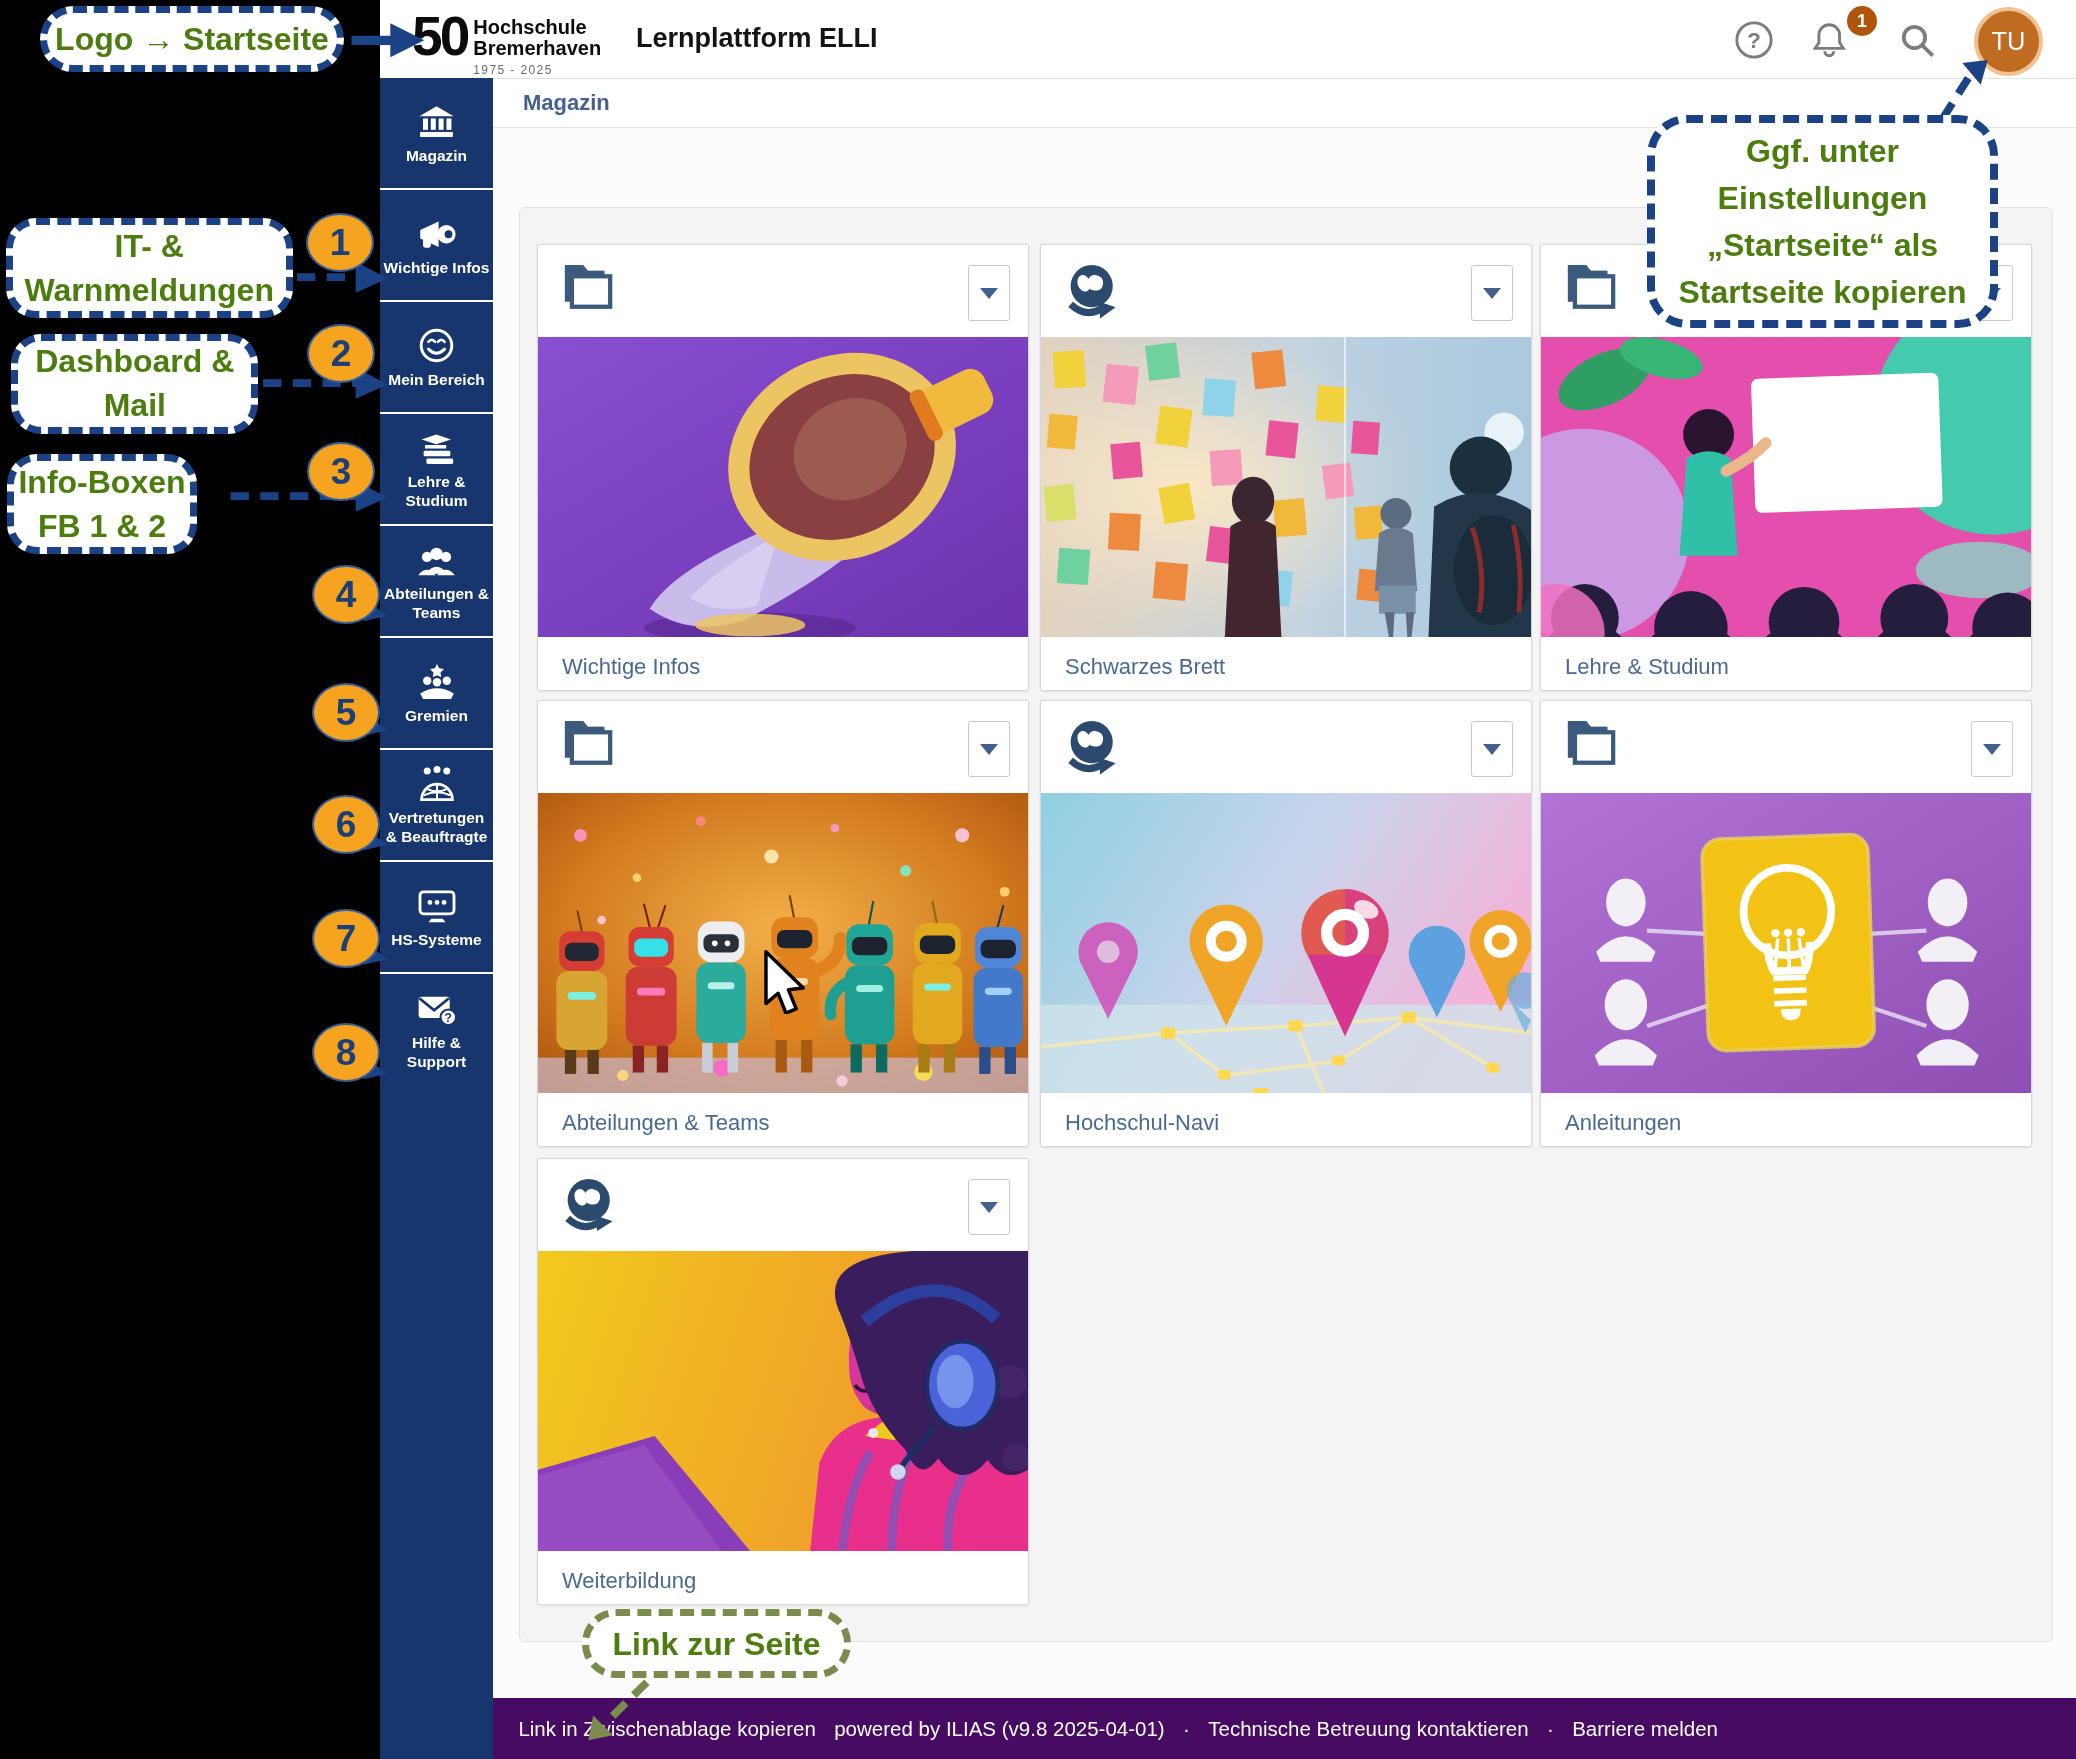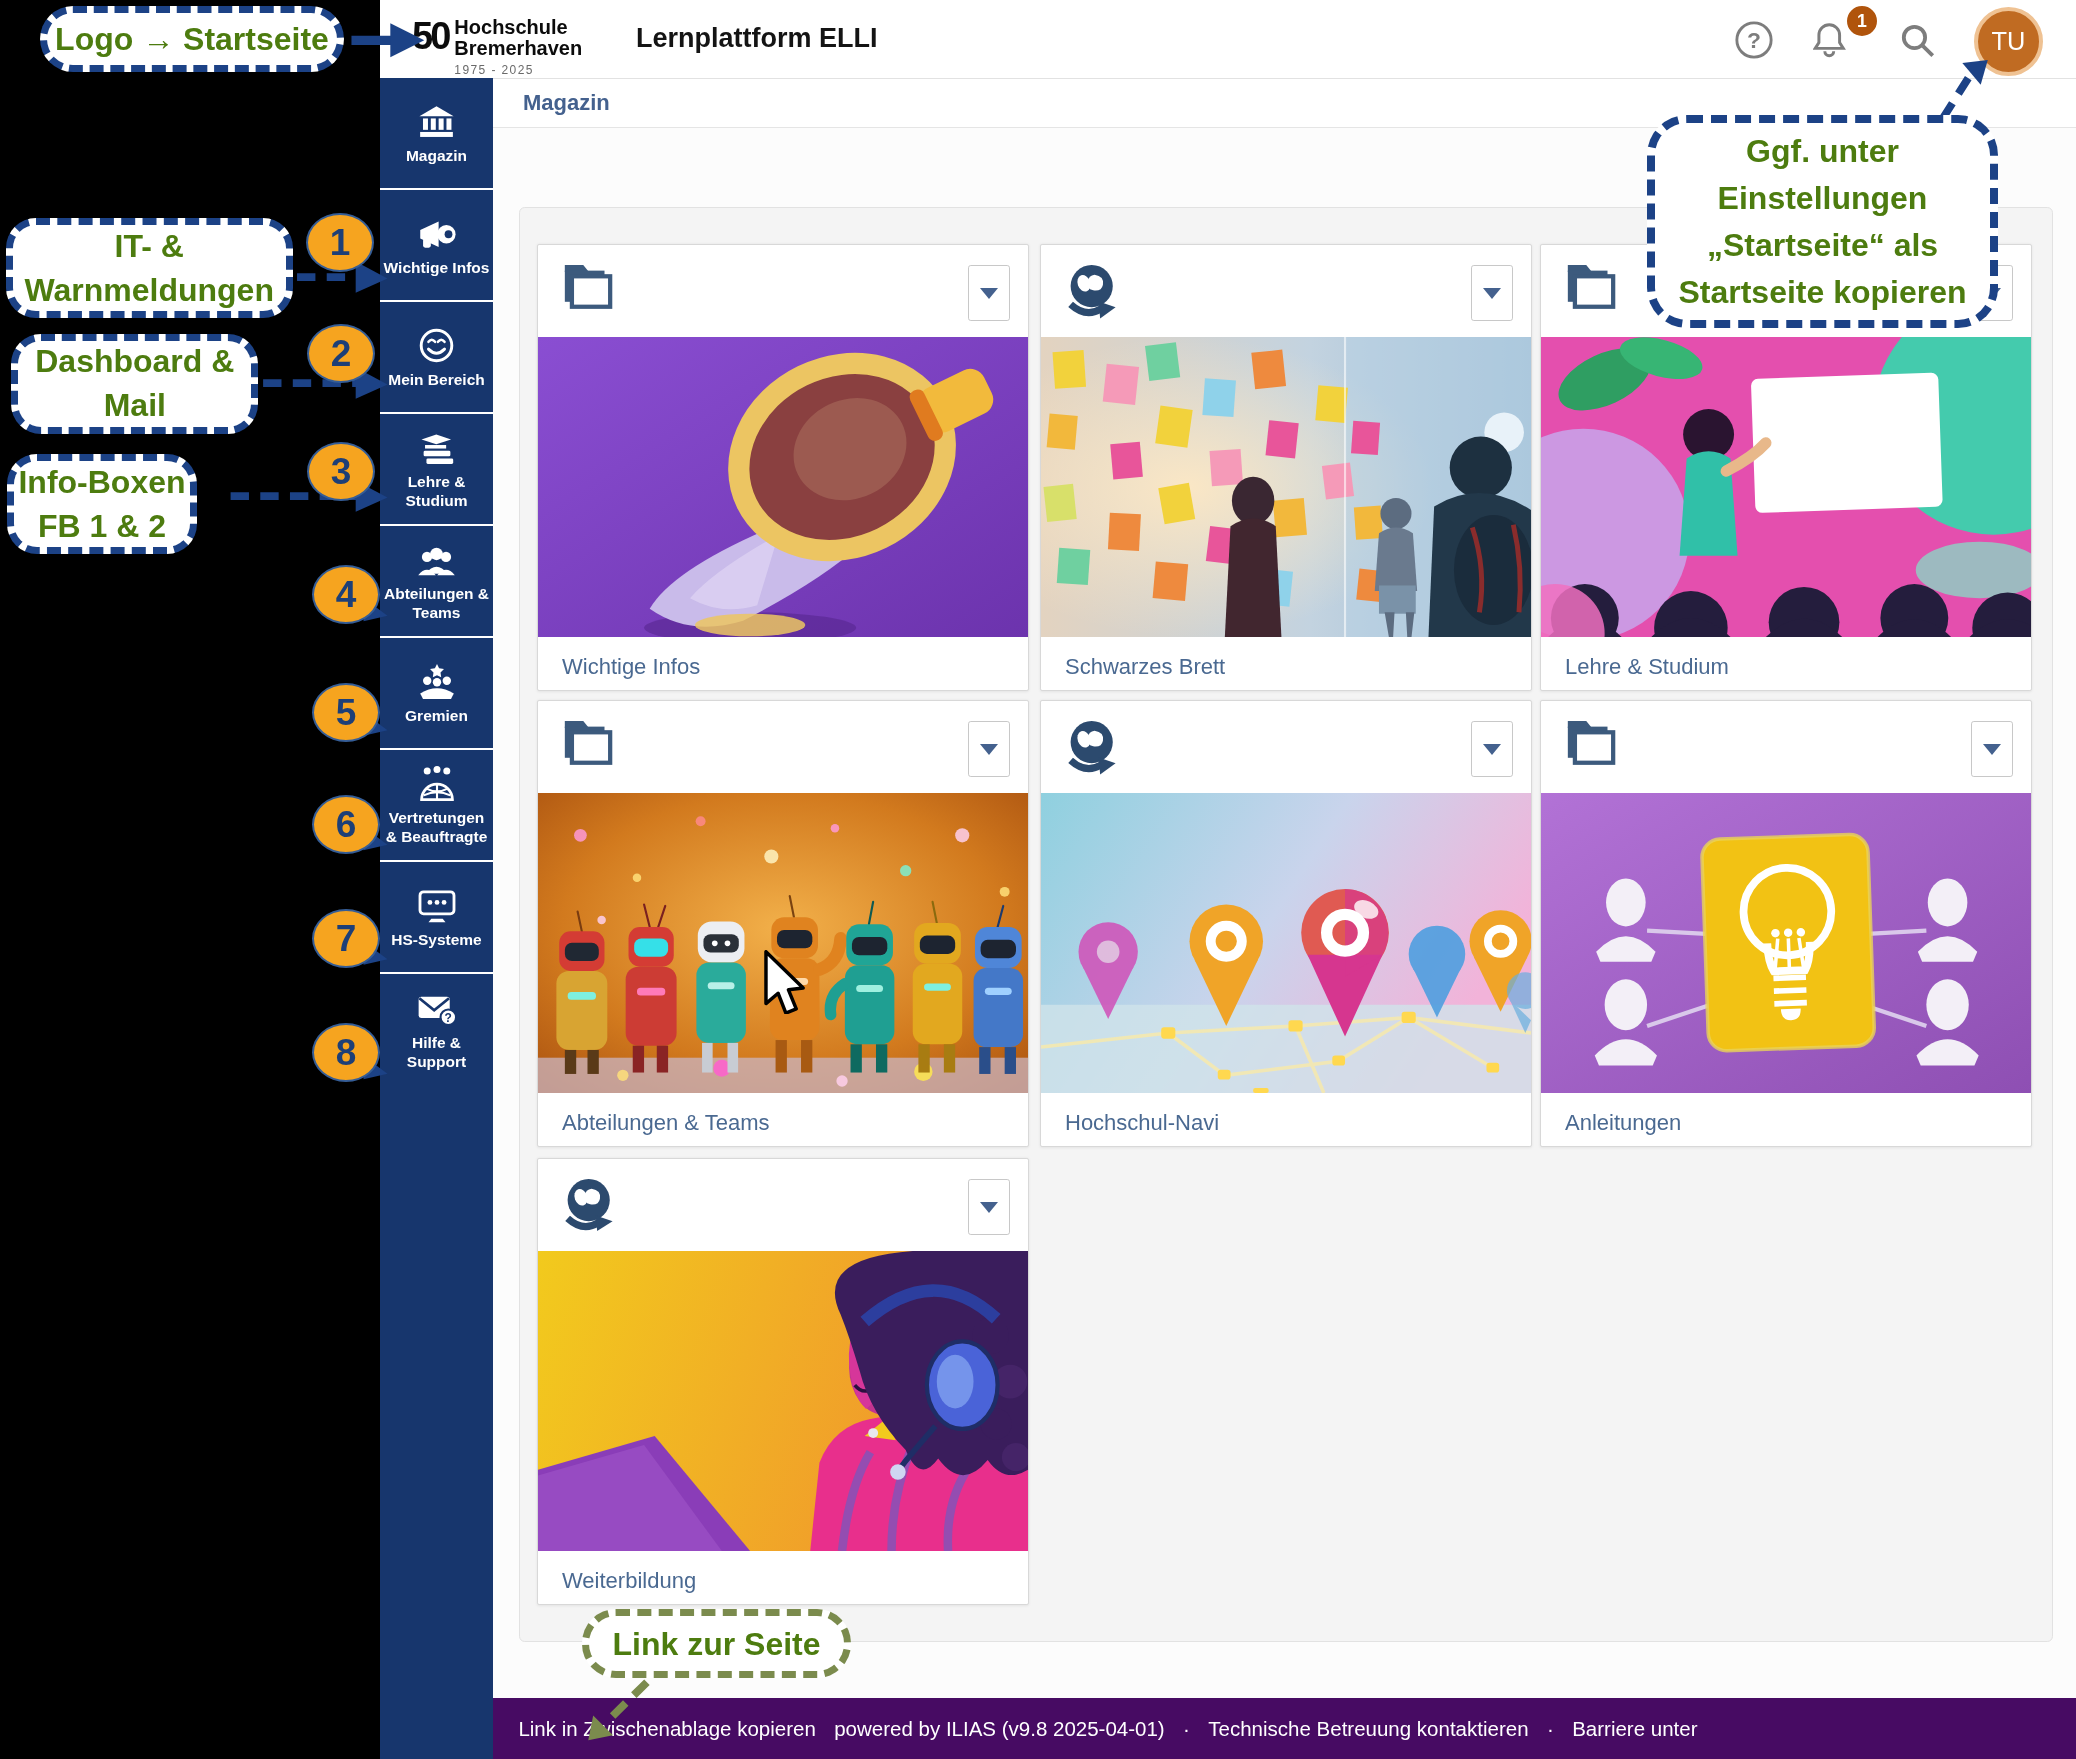--- a/index.html
+++ b/index.html
@@ -15,21 +15,21 @@
   .breadcrumb-bar{position:absolute;left:493px;top:78px;width:1584px;height:49px;background:#fff;border-bottom:0.7px solid #e5e5e5;z-index:4;}
   .breadcrumb-bar .crumb{position:absolute;left:30px;top:12px;font-size:22px;font-weight:700;color:#44618e;}
   .panel{position:absolute;left:519px;top:207px;width:1532px;height:1433px;background:#f4f4f4;border:0.7px solid #e2e2e2;border-radius:5.7px;z-index:2;}
   .app-footer{position:absolute;left:493px;top:1698px;width:1584px;height:61px;background:#470b63;display:flex;align-items:center;z-index:6;}
   .app-footer .frow{display:flex;align-items:center;margin-left:25.4px;color:#fff;font-size:20.5px;}
   .app-footer .frow span{margin-right:18.4px;}
   .app-footer .frow .sep{margin-right:18.4px;}
 
   
   .logo{position:absolute;left:412px;top:5.7px;display:flex;align-items:flex-start;color:#0c0c0c;z-index:7;}
-  .logo .big{font-size:38px;font-weight:900;letter-spacing:-2.8px;line-height:61px;}
+  .logo .big{font-size:55px;font-weight:900;letter-spacing:-2.8px;line-height:61px;}
   .logo .ltxt{margin-left:5.7px;margin-top:11.3px;line-height:21px;}
   .logo .l1,.logo .l2{font-size:20px;font-weight:700;}
   .logo .l3{font-size:12px;color:#6a6a6a;letter-spacing:1.4px;margin-top:1.4px;}
   .app-title{position:absolute;left:636px;top:22.6px;font-size:27px;font-weight:700;color:#141414;z-index:7;}
   .hicon{position:absolute;z-index:7;}
   .badge{position:absolute;left:1845px;top:4.2px;width:30px;height:30px;border-radius:50%;background:#b0540c;border:2.1px solid #fff;color:#fff;font-size:17.7px;font-weight:700;display:flex;align-items:center;justify-content:center;z-index:8;}
   .avatar{position:absolute;left:1974px;top:7px;width:61px;height:61px;border-radius:50%;background:#c06b22;border:4.2px solid #efc293;color:#fff;font-size:25.4px;font-weight:500;display:flex;align-items:center;justify-content:center;z-index:7;}
 
   
   .side-item{width:113px;height:112px;border-bottom:2.1px solid #fff;box-sizing:border-box;display:flex;flex-direction:column;align-items:center;justify-content:center;cursor:pointer;}
@@ -641,21 +641,21 @@
   <span class="card-title">Weiterbildung</span>
 </div>
 
 <div class="app-footer">
   <div class="frow">
     <span>Link in Zwischenablage kopieren</span>
     <span>powered by ILIAS (v9.8 2025-04-01)</span>
     <span class="sep">·</span>
     <span>Technische Betreuung kontaktieren</span>
     <span class="sep">·</span>
-    <span>Barriere unter</span>
+    <span>Barriere melden</span>
   </div>
 </div>
 
 <svg id="arrow-overlay" viewBox="0 0 2938 2490" width="2077" height="1760">
   <g>
     <line x1="497" y1="57" x2="556" y2="57" stroke="#1c4286" stroke-width="13"></line>
     <polygon points="552,33 600,57 552,81" fill="#1c4286"></polygon>
   </g>
   <g stroke="#1c4286" stroke-width="11" stroke-dasharray="26 16" fill="none">
     <line x1="420" y1="392" x2="505" y2="392"></line>

